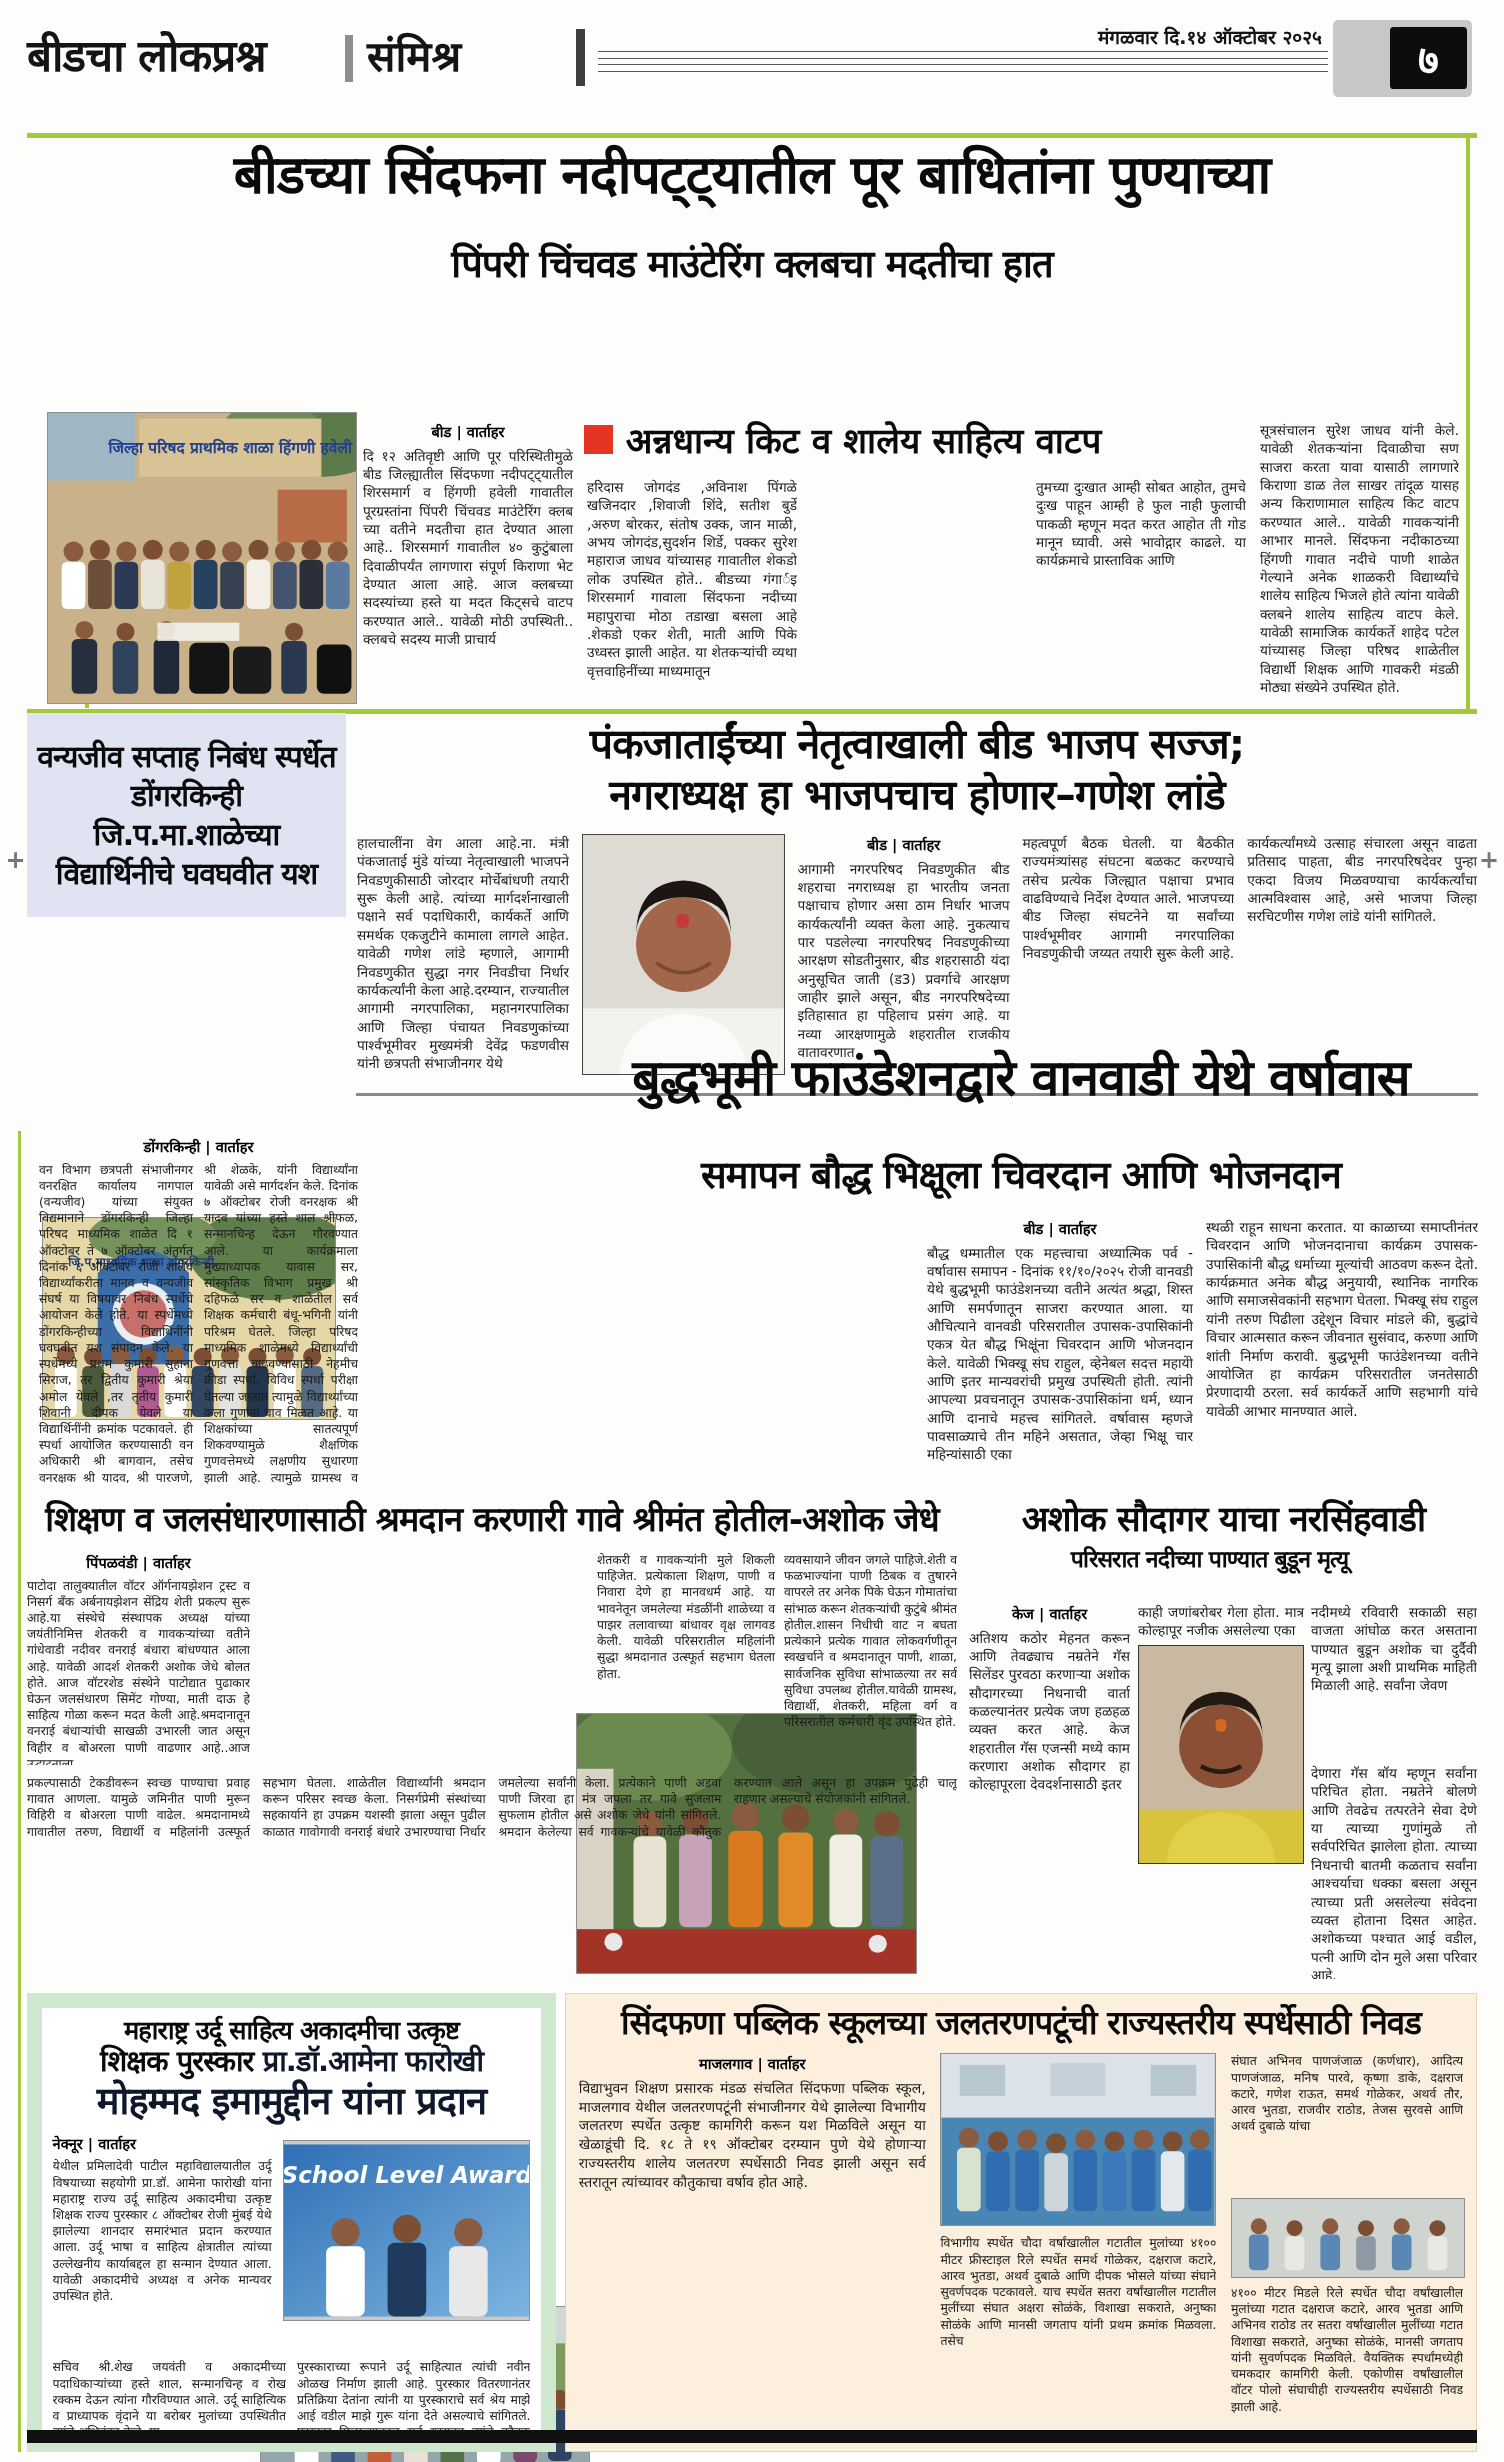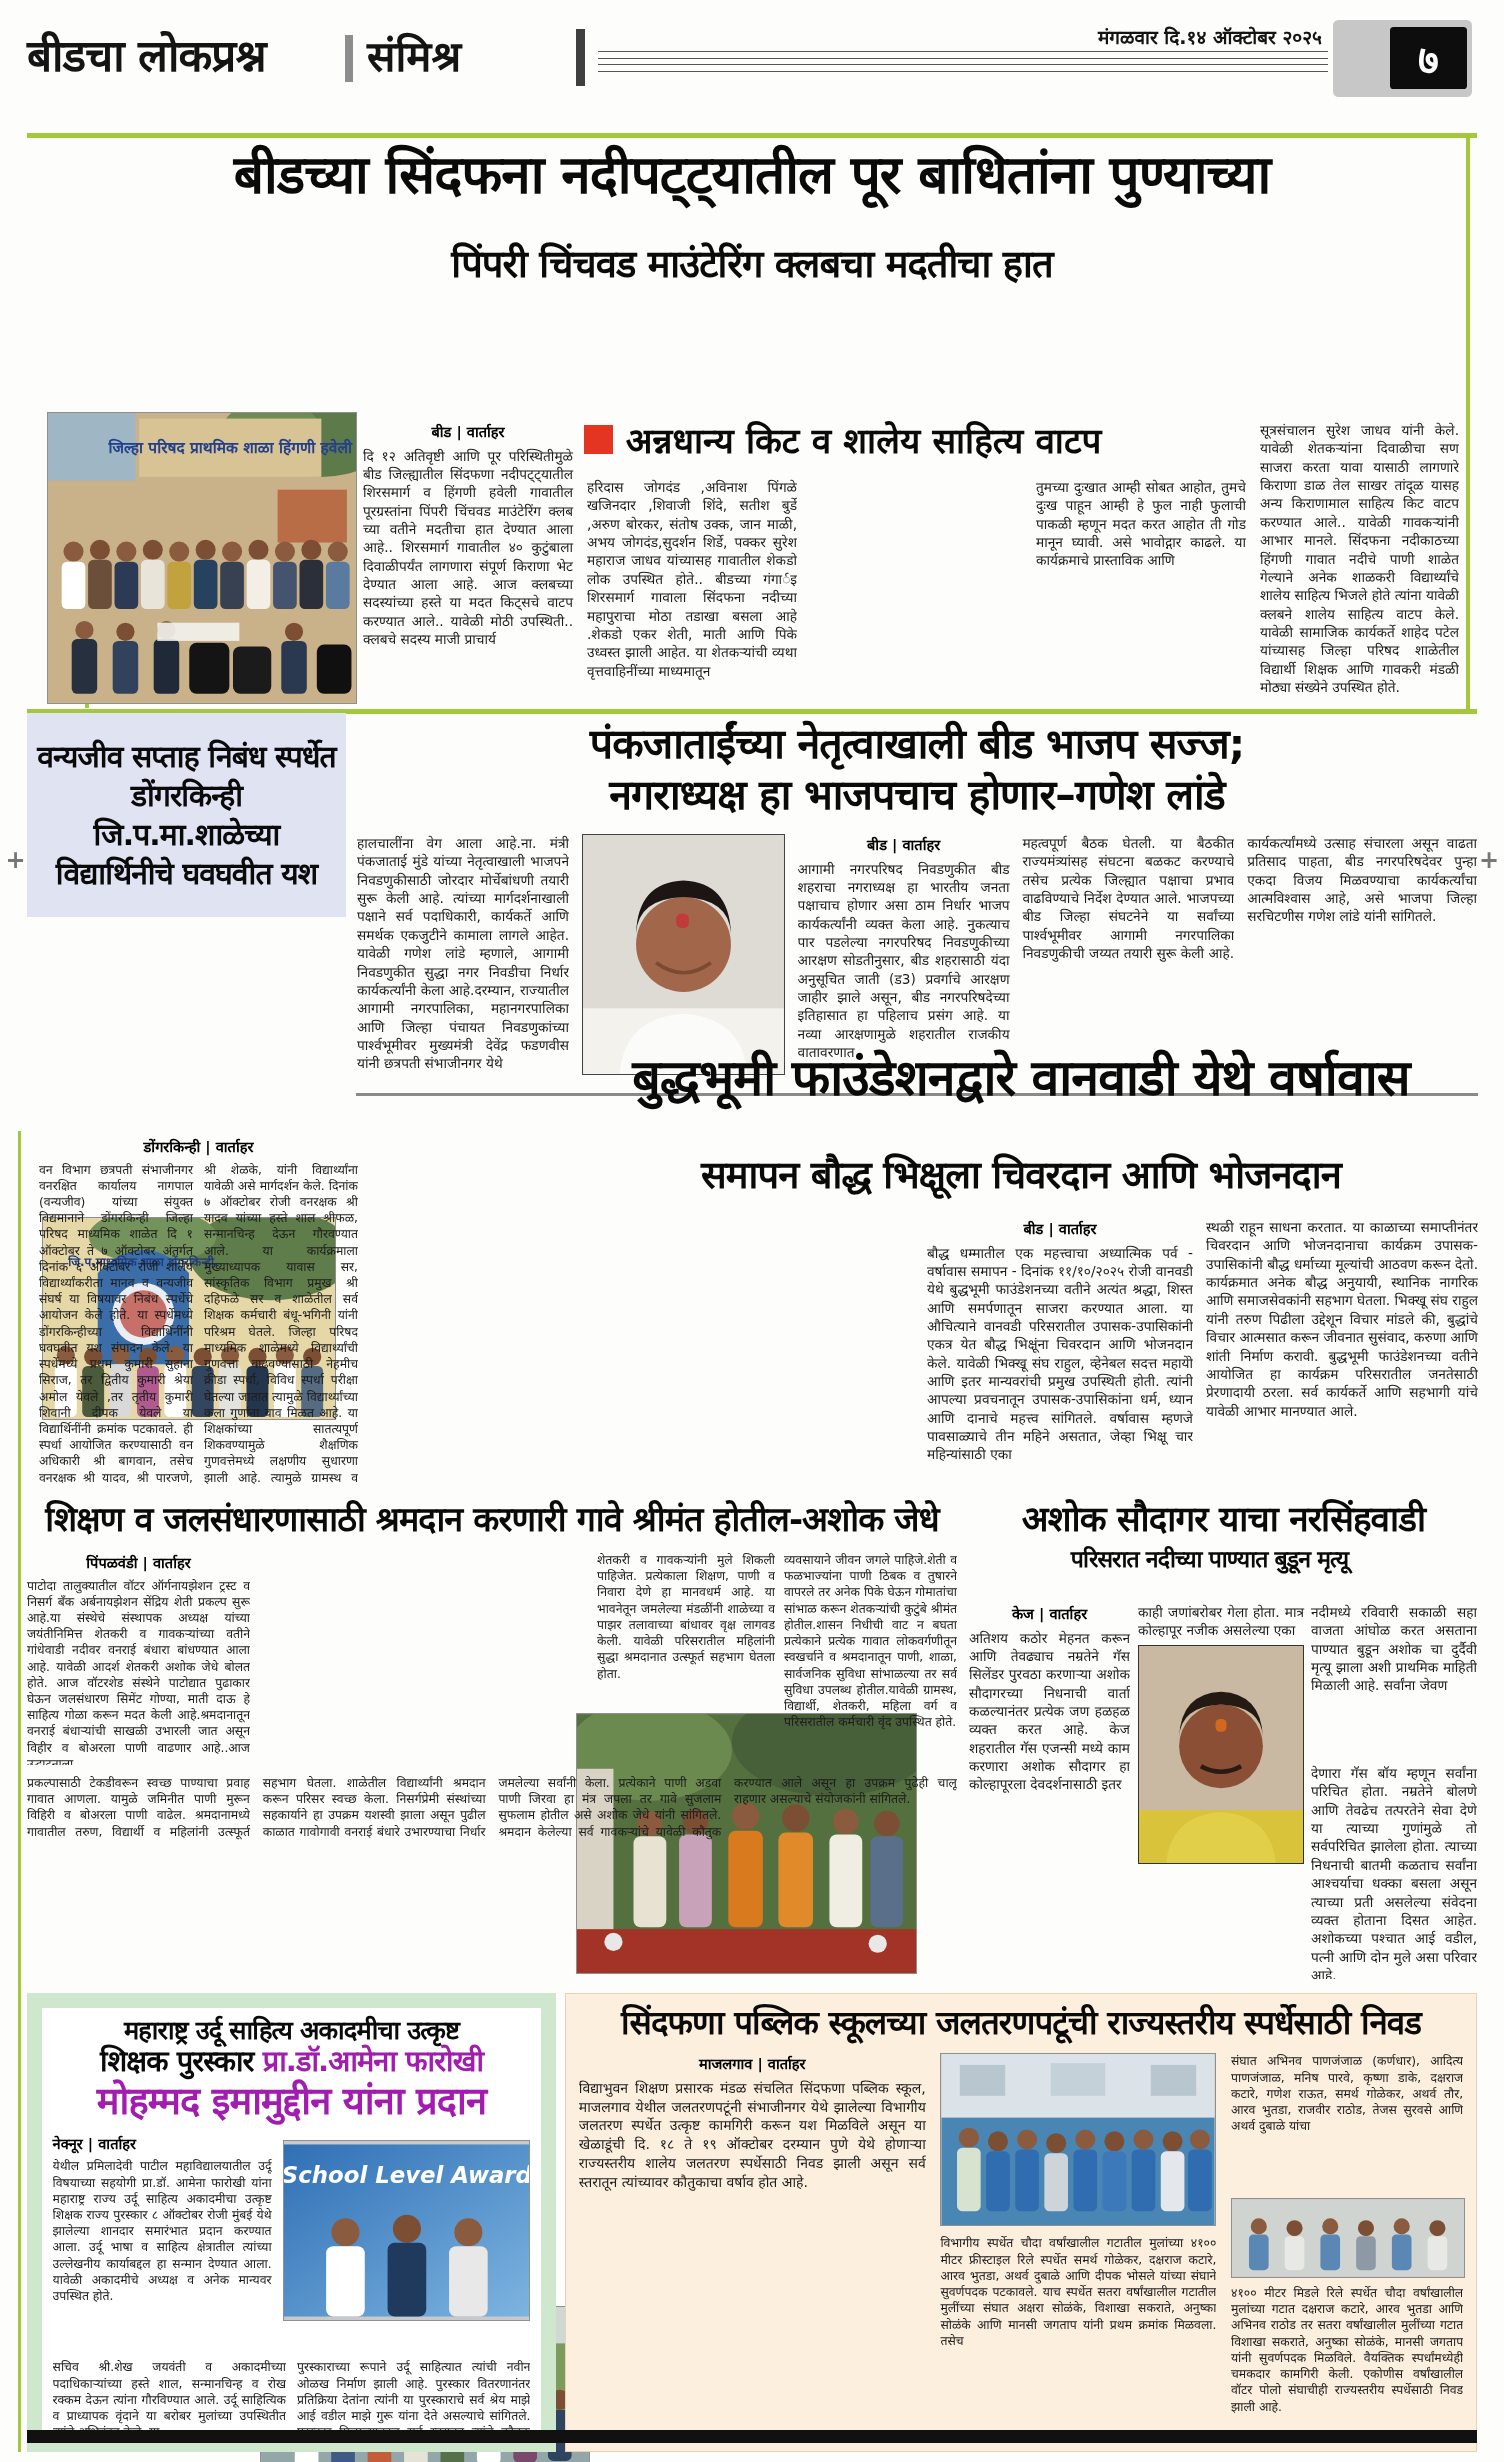--- a/index.html
+++ b/index.html
@@ -10,21 +10,21 @@
   .body-txt{font-size:13.7px;line-height:1.34;text-align:justify;color:#1c1c1c;}
   .sm{font-size:12.3px;line-height:1.32;}
   .byline{font-weight:bold;text-align:center;font-size:14.6px;margin:0 0 5.5px 0;color:#000;}
   .colrow{display:flex;gap:12.8px;}
   .ph{position:relative;border:0.9px solid #8f8f8f;overflow:hidden;background:#c9c9c9;}
   .ph svg{display:block;width:100%;height:100%;}
   .rule-green{background:#a3c83c;}
   .rule-gray{background:#8a8a8a;}
   .staff{border-top:1.8px solid #555;height:5.5px;}
   .crop{color:#777;font-size:24px;font-weight:bold;}
-  .pink{color:#a21caf;}
+  .pink{color:#0f172a;}
   .badge-tab{background:#c7c7c7;border-radius:5.5px;}
   .badge-num{background:#0d0d0d;color:#fff;display:flex;align-items:center;justify-content:center;
              font-size:40px;font-weight:bold;border-radius:3.6px;}
   .subhead{display:flex;align-items:center;gap:12.8px;font-weight:900;font-size:35px;color:#0a0a0a;}
   .subhead .sq{width:29px;height:29px;background:#e43522;flex:0 0 auto;}
   .boxed-head{background:#dfe3f2;}
   .greenbox{background:#cfe8cd;}
   .creambox{background:#fcefdd;border:0.9px solid #e7d3b4;}
   .twocol{columns:2;column-gap:11px;}
   .fourcol{columns:4;column-gap:12.8px;}

